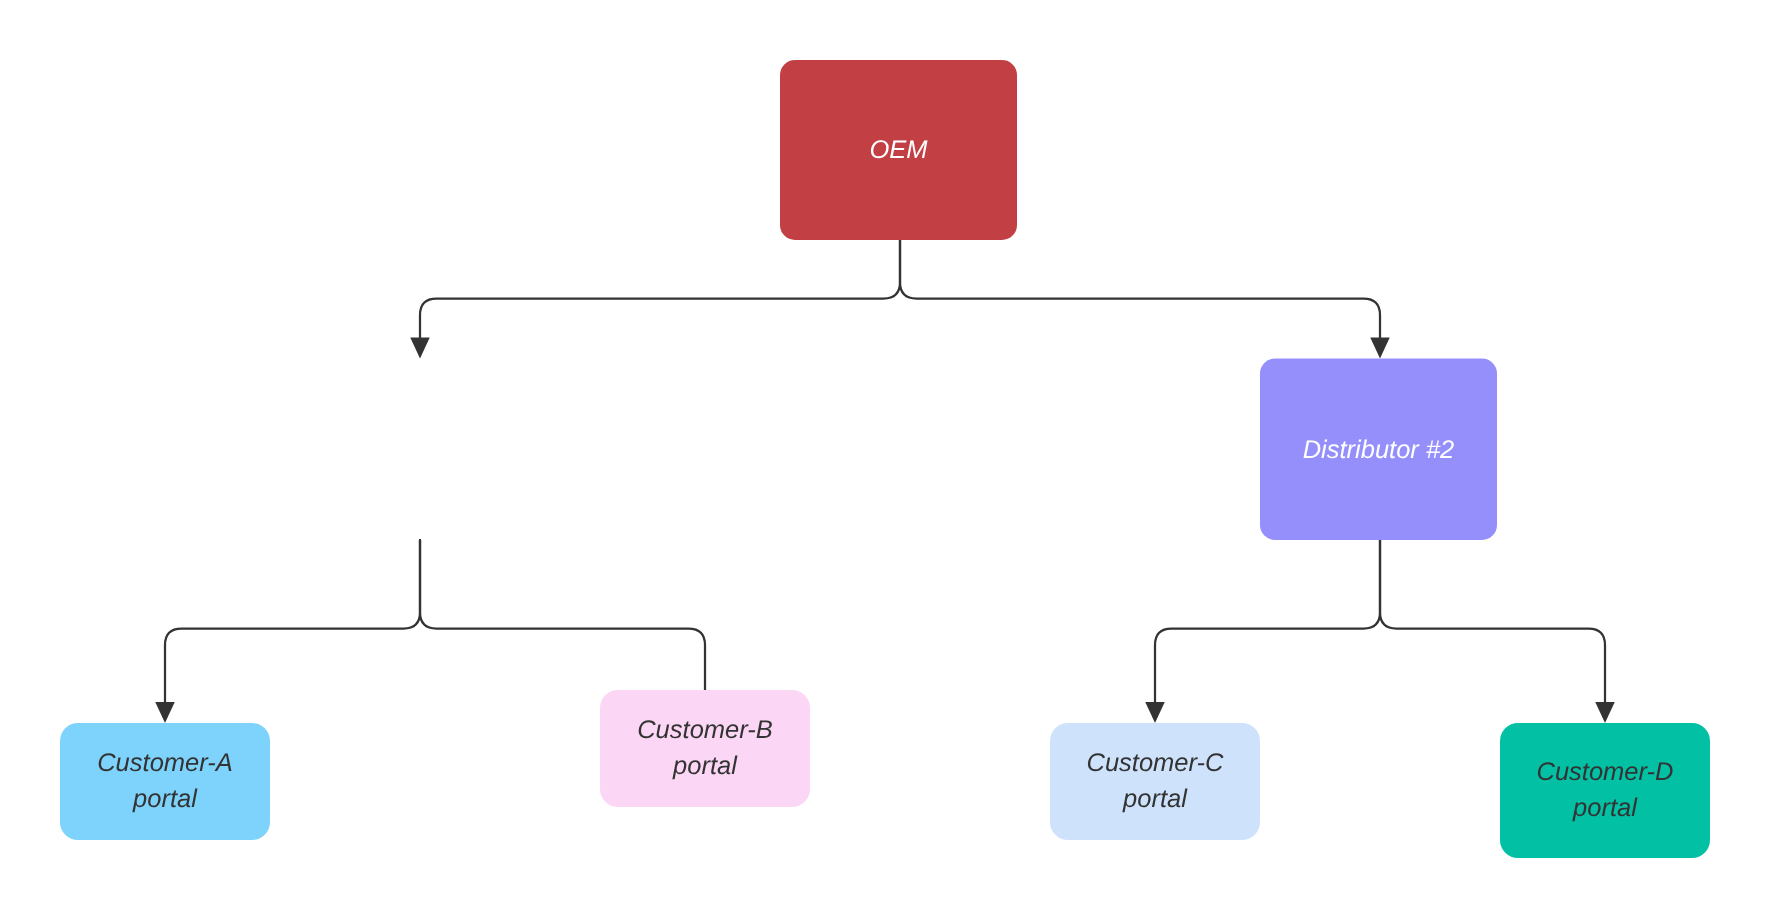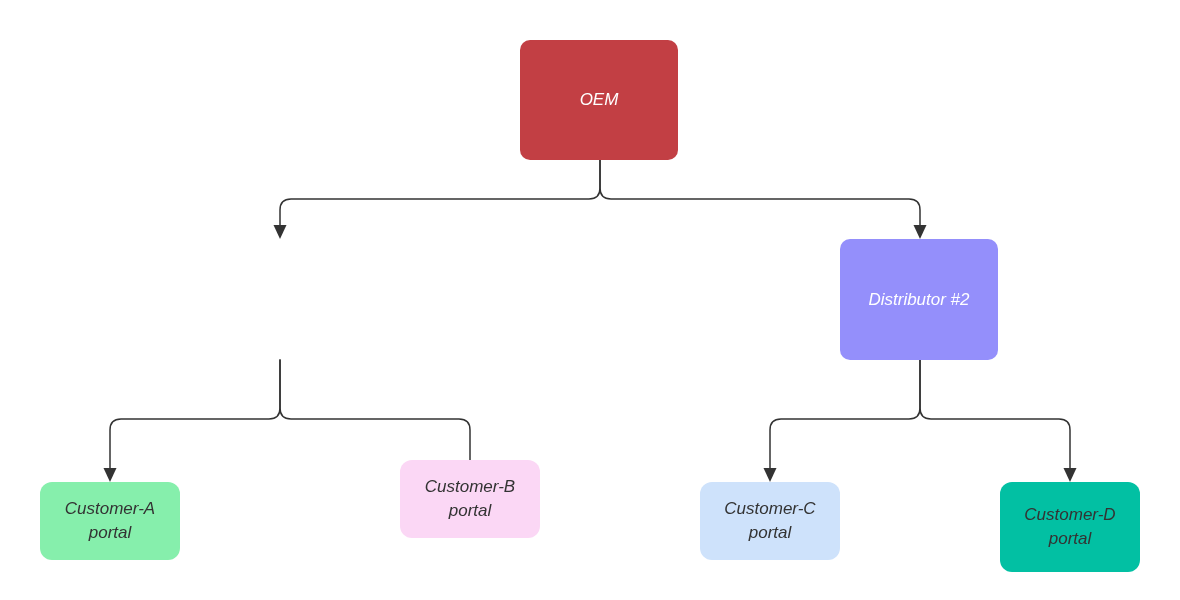--- a/index.html
+++ b/index.html
@@ -85,21 +85,21 @@
 
   <div class="node big n-oem" style="background-color: rgb(194, 63, 68); color: rgb(255, 255, 255);">
     <span>OEM</span>
   </div>
 
 
   <div class="node big n-dist2" style="background-color: rgb(148, 143, 251); color: rgb(255, 255, 255);">
     <span>Distributor #2</span>
   </div>
 
-  <div class="node small n-custA" style="background-color: #86efac; color: rgb(51, 51, 51);">
+  <div class="node small n-custA" style="background-color: #7dd3fc; color: rgb(51, 51, 51);">
     <span>Customer-A</span>
     <span>portal</span>
   </div>
 
   <div class="node small n-custB" style="background-color: rgb(251, 215, 245); color: rgb(51, 51, 51);">
     <span>Customer-B</span>
     <span>portal</span>
   </div>
 
   <div class="node small n-custC" style="background-color: rgb(206, 226, 251); color: rgb(51, 51, 51);">

